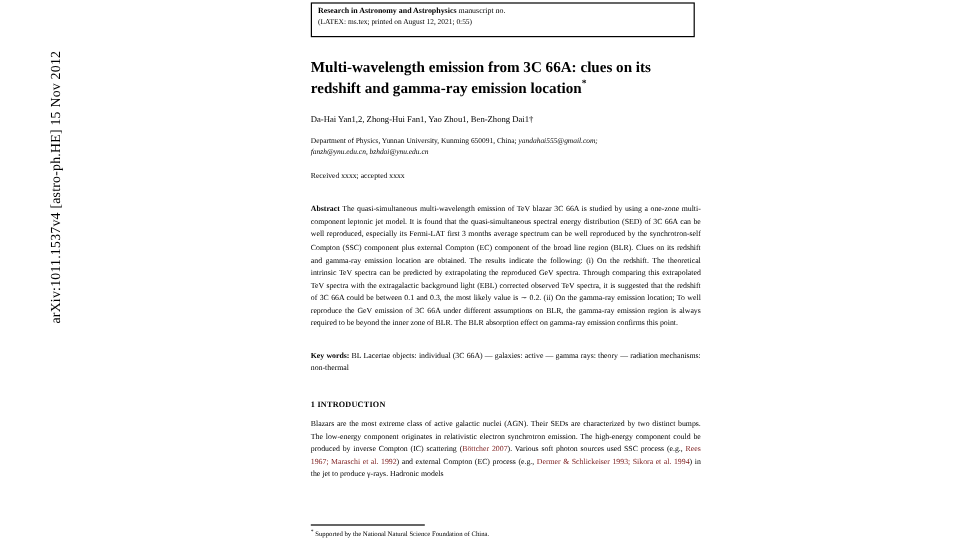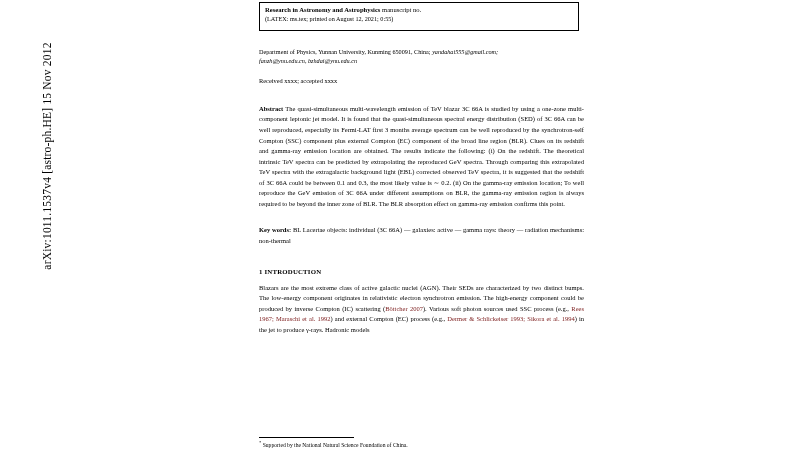--- a/index.html
+++ b/index.html
@@ -142,21 +142,23 @@
   <div class="header-box">
     <div class="header-line1">
       <b>Research in Astronomy and Astrophysics</b>
       <span>manuscript no.</span>
     </div>
     <div class="header-line2">(LATEX: ms.tex; printed on August 12, 2021; 0:55)</div>
   </div>
 
   <div class="content">
 
+    <h1 class="title"><span>Multi-wavelength emission from 3C 66A: clues on its redshift and gamma-ray emission location</span><sup>*</sup></h1>
 
+    <div class="authors">Da-Hai Yan1,2, Zhong-Hui Fan1, Yao Zhou1, Ben-Zhong Dai1†</div>
 
     <div class="affil">
       <span>Department of Physics, Yunnan University, Kunming 650091, China;</span>
       <span class="email">yandahai555@gmail.com;</span>
       <div class="line2">fanzh@ynu.edu.cn, bzhdai@ynu.edu.cn</div>
     </div>
 
     <div class="received">Received xxxx; accepted xxxx</div>
 
     <div class="abstract">

